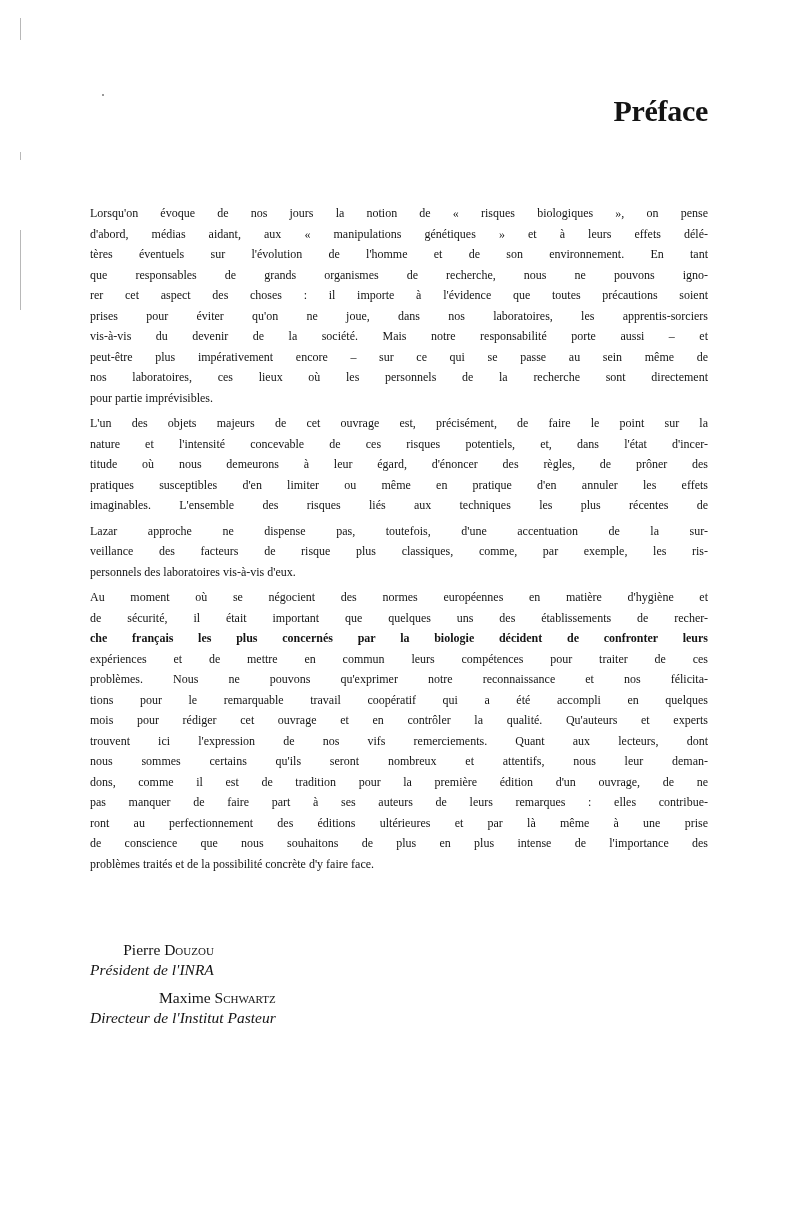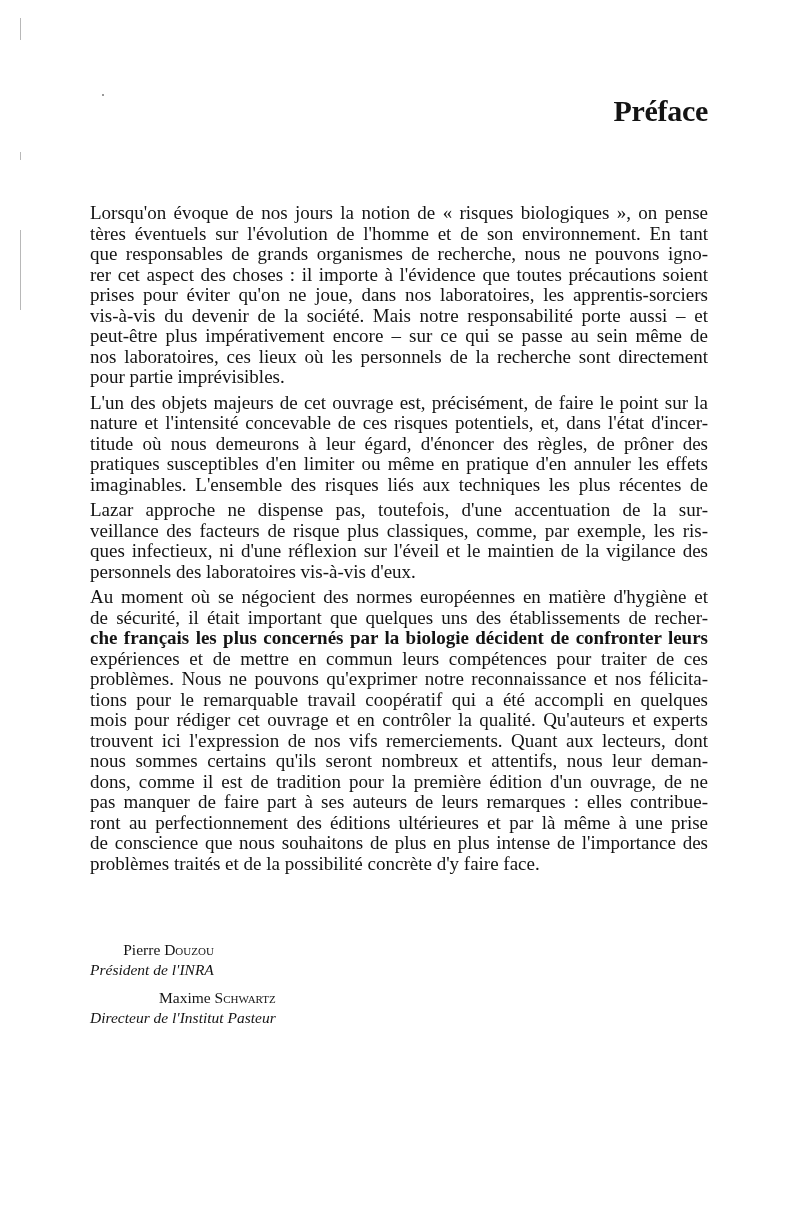--- a/index.html
+++ b/index.html
@@ -1,21 +1,21 @@
 <!DOCTYPE html>
 <html><head>
 <meta charset="utf-8">
 <style>
   html, body { margin: 0; padding: 0; background: #ffffff; }
   body { width: 800px; height: 1232px; position: relative; overflow: hidden;
          font-family: "Liberation Serif", "DejaVu Serif", serif; color: #141414; }
   .page { position: absolute; left: 16px; top: 0; width: 800px; height: 1232px; }
   .title { position: absolute; right: 108px; top: 94px; font-size: 30px; font-weight: bold;
            letter-spacing: -0.3px; margin: 0; }
-  .body { position: absolute; left: 74px; top: 203px; width: 618px; font-size: 19px; }
+  .body { position: absolute; left: 74px; top: 203px; width: 618px; font-size: 12px; }
   .para { margin: 0 0 5px 0; }
   .line { display: block; text-align: justify; text-align-last: justify; line-height: 20.5px;
           height: 20.5px; white-space: nowrap; overflow: visible; }
   .line.last { text-align-last: left; }
   .sigs { position: absolute; left: 74px; top: 940px; width: 618px; font-size: 15.5px; }
   .sig-row { display: flex; justify-content: space-between; margin-bottom: 8px; }
   .sig { line-height: 20px; }
   .sig.right { text-align: right; }
   .sig .name { display: block; }
   .sig .role { display: block; font-style: italic; }
@@ -31,40 +31,40 @@
   <div class="margin-mark" style="top:18px;height:22px;"></div>
   <div class="margin-mark" style="top:152px;height:8px;"></div>
   <div class="margin-mark" style="top:230px;height:80px;"></div>
   <div class="dot" style="left:86px;top:94px;"></div>
 
   <h1 class="title">Préface</h1>
 
   <div class="body">
     <div class="para">
       <span class="line" style="white-space: normal; overflow: hidden;">Lorsqu'on évoque de nos jours la notion de « risques biologiques », on pense</span>
+      <span class="line" style="white-space: normal; overflow: hidden;">d'abord, médias aidant, aux « manipulations génétiques » et à leurs effets délé-</span>
       <span class="line" style="white-space: normal; overflow: hidden;">tères éventuels sur l'évolution de l'homme et de son environnement. En tant</span>
       <span class="line" style="white-space: normal; overflow: hidden;">que responsables de grands organismes de recherche, nous ne pouvons igno-</span>
       <span class="line" style="white-space: normal; overflow: hidden;">rer cet aspect des choses : il importe à l'évidence que toutes précautions soient</span>
       <span class="line" style="white-space: normal; overflow: hidden;">prises pour éviter qu'on ne joue, dans nos laboratoires, les apprentis-sorciers</span>
       <span class="line" style="white-space: normal; overflow: hidden;">vis-à-vis du devenir de la société. Mais notre responsabilité porte aussi – et</span>
       <span class="line" style="white-space: normal; overflow: hidden;">peut-être plus impérativement encore – sur ce qui se passe au sein même de</span>
       <span class="line" style="white-space: normal; overflow: hidden;">nos laboratoires, ces lieux où les personnels de la recherche sont directement</span>
       <span class="line last">pour partie imprévisibles.</span>
     </div>
     <div class="para">
       <span class="line" style="white-space: normal; overflow: hidden;">L'un des objets majeurs de cet ouvrage est, précisément, de faire le point sur la</span>
       <span class="line" style="white-space: normal; overflow: hidden;">nature et l'intensité concevable de ces risques potentiels, et, dans l'état d'incer-</span>
       <span class="line" style="white-space: normal; overflow: hidden;">titude où nous demeurons à leur égard, d'énoncer des règles, de prôner des</span>
       <span class="line" style="white-space: normal; overflow: hidden;">pratiques susceptibles d'en limiter ou même en pratique d'en annuler les effets</span>
       <span class="line" style="white-space: normal; overflow: hidden;">imaginables. L'ensemble des risques liés aux techniques les plus récentes de</span>
     </div>
     <div class="para">
       <span class="line" style="white-space: normal; overflow: hidden;">Lazar approche ne dispense pas, toutefois, d'une accentuation de la sur-</span>
       <span class="line" style="white-space: normal; overflow: hidden;">veillance des facteurs de risque plus classiques, comme, par exemple, les ris-</span>
-      <span class="line" style="white-space: normal; overflow: hidden;">ques infectieux, ni d'une réflexion sur l'éveil et le maintien de la vigilance des</span>
       <span class="line last">personnels des laboratoires vis-à-vis d'eux.</span>
     </div>
     <div class="para">
       <span class="line" style="white-space: normal; overflow: hidden;">Au moment où se négocient des normes  européennes en matière d'hygiène et</span>
       <span class="line" style="white-space: normal; overflow: hidden;">de sécurité, il était important que quelques uns des établissements de recher-</span>
       <span class="line" style="white-space: normal; overflow: hidden; font-weight: bold;">che français les plus concernés par la biologie décident de confronter leurs</span>
       <span class="line" style="white-space: normal; overflow: hidden;">expériences et de mettre en commun leurs compétences pour traiter de ces</span>
       <span class="line" style="white-space: normal; overflow: hidden;">problèmes. Nous ne pouvons qu'exprimer notre reconnaissance et nos félicita-</span>
       <span class="line" style="white-space: normal; overflow: hidden;">tions pour le remarquable travail coopératif qui a été accompli en quelques</span>
       <span class="line" style="white-space: normal; overflow: hidden;">mois pour rédiger cet ouvrage et en contrôler la qualité. Qu'auteurs et experts</span>

